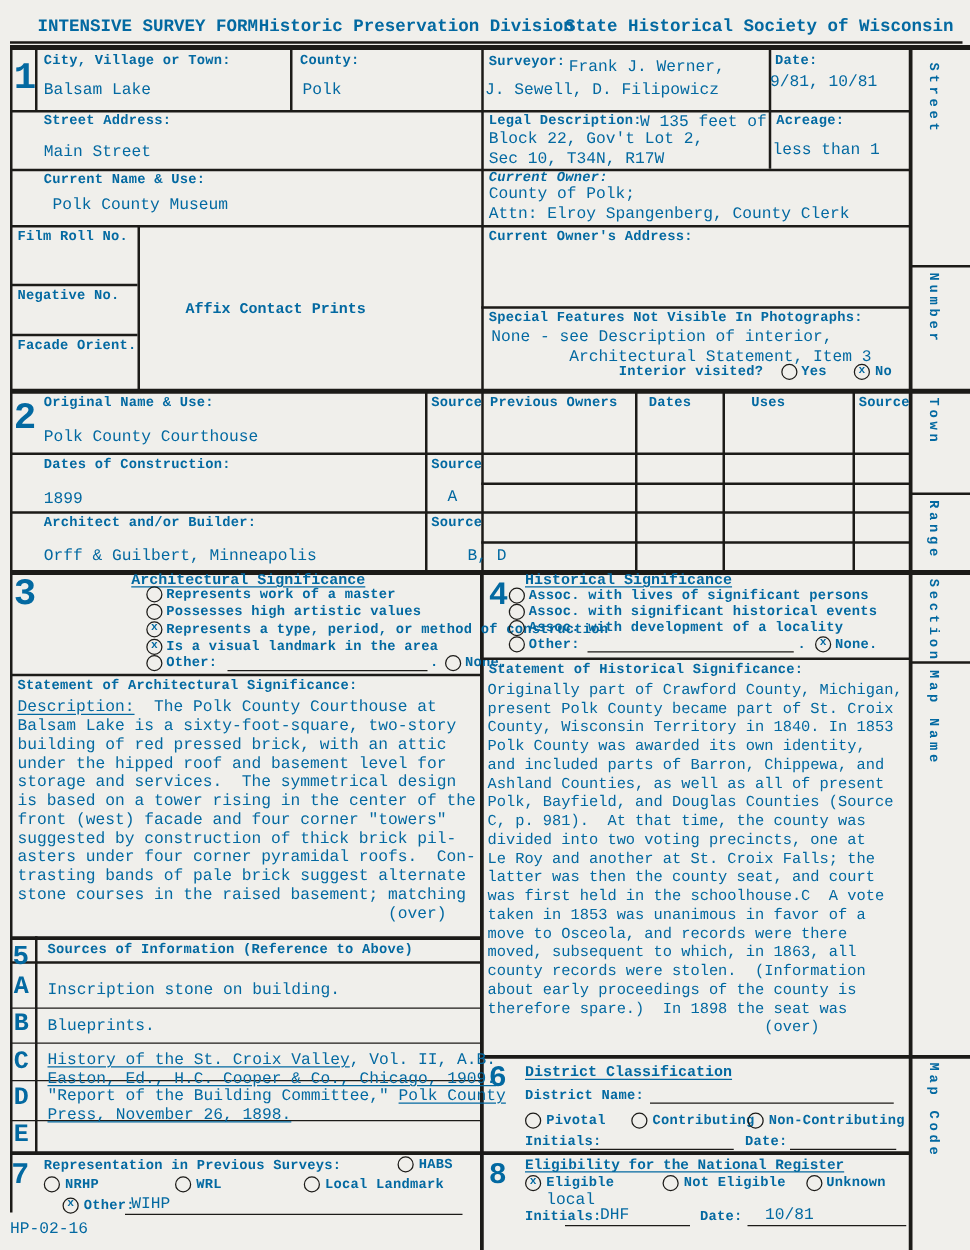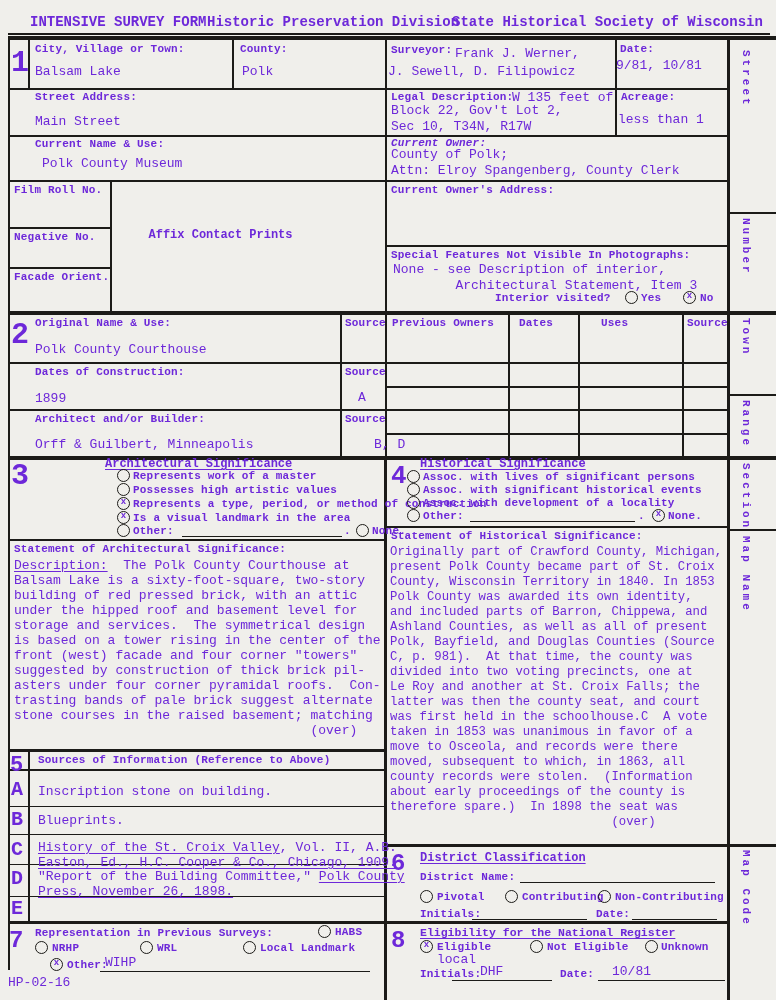--- a/index.html
+++ b/index.html
@@ -1,17 +1,17 @@
 <!DOCTYPE html>
 <html><head>
 <meta charset="utf-8">
 <style>
   html,body{margin:0;padding:0;background:#c9c7c2;}
   #page{position:relative;width:776px;height:1000px;background:#f0efeb;
-        font-family:"Liberation Mono",monospace;color:#6d28d9;overflow:hidden;}
+        font-family:"Liberation Mono",monospace;color:#0369a1;overflow:hidden;}
   .a{position:absolute;}
   .pl{font-weight:bold;font-size:11px;white-space:nowrap;letter-spacing:.2px;}
   .pl2{font-weight:bold;font-size:12px;white-space:nowrap;}
   .tv{font-size:13px;white-space:pre-wrap;line-height:16px;}
   .para{font-size:13px;line-height:15px;white-space:pre-wrap;}
   .num{font-weight:bold;font-size:30px;line-height:30px;}
   .let{font-weight:bold;font-size:20px;line-height:20px;}
   .hl,.vl{background:#1c1b18;position:absolute;}
   .u{text-decoration:underline;text-underline-offset:2px;}
   .cb{position:absolute;width:11px;height:11px;border:1.7px solid #1c1b18;border-radius:50%;
@@ -83,21 +83,21 @@
 
   <div class="a pl" style="left:35px;top:138px;">Current Name &amp; Use:</div>
   <div class="a tv" style="left:42px;top:156px;">Polk County Museum</div>
   <div class="a pl" style="left:391px;top:137px;font-style:italic;">Current Owner:</div>
   <div class="a tv" style="left:391px;top:147px;">County of Polk;
 Attn: Elroy Spangenberg, County Clerk</div>
 
   <div class="a pl" style="left:14px;top:184px;">Film Roll No.</div>
   <div class="a pl" style="left:14px;top:231px;">Negative No.</div>
   <div class="a pl" style="left:14px;top:271px;">Facade Orient.</div>
-  <div class="a pl2" style="left:110px;top:228px;width:221px;text-align:center;">Affix Contact Prints</div>
+  <div class="a pl2" style="left:110px;top:240px;width:221px;text-align:center;">Affix Contact Prints</div>
 
   <div class="a pl" style="left:391px;top:184px;">Current Owner's Address:</div>
   <div class="a pl" style="left:391px;top:249px;">Special Features Not Visible In Photographs:</div>
   <div class="a tv" style="left:393px;top:262px;">None - see Description of interior,
         Architectural Statement, Item 3</div>
 
   <div class="a pl" style="left:495px;top:292px;">Interior visited?</div>
   <span class="cb" style="left:625px;top:291px;"></span>
   <div class="a pl" style="left:641px;top:292px;">Yes</div>
   <span class="cb xk" style="left:683px;top:291px;"></span>

